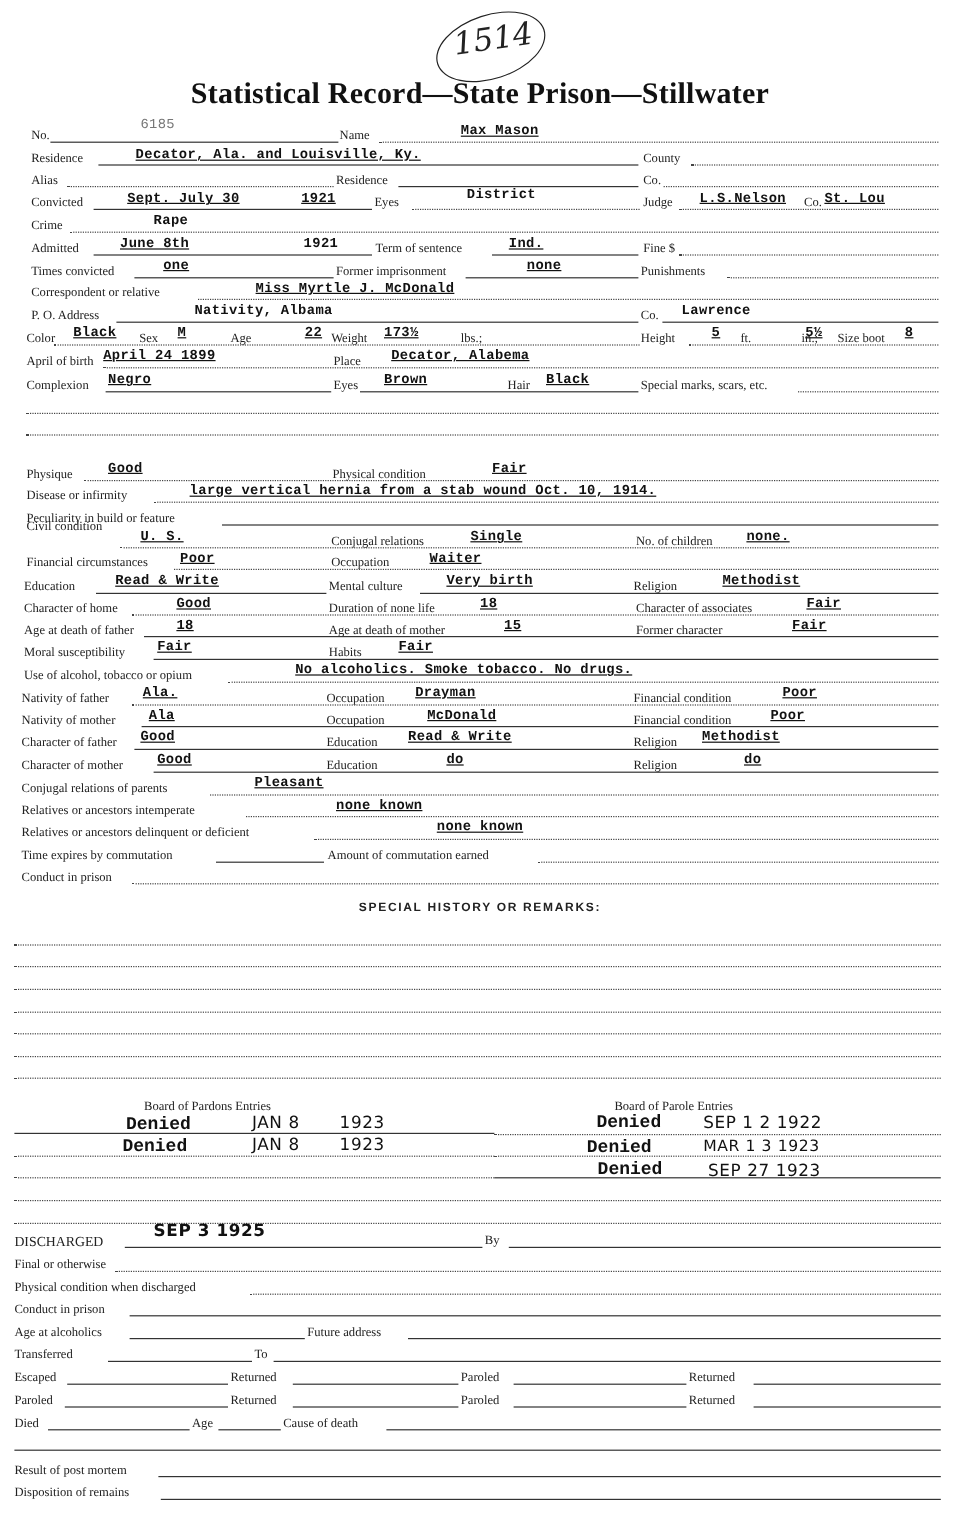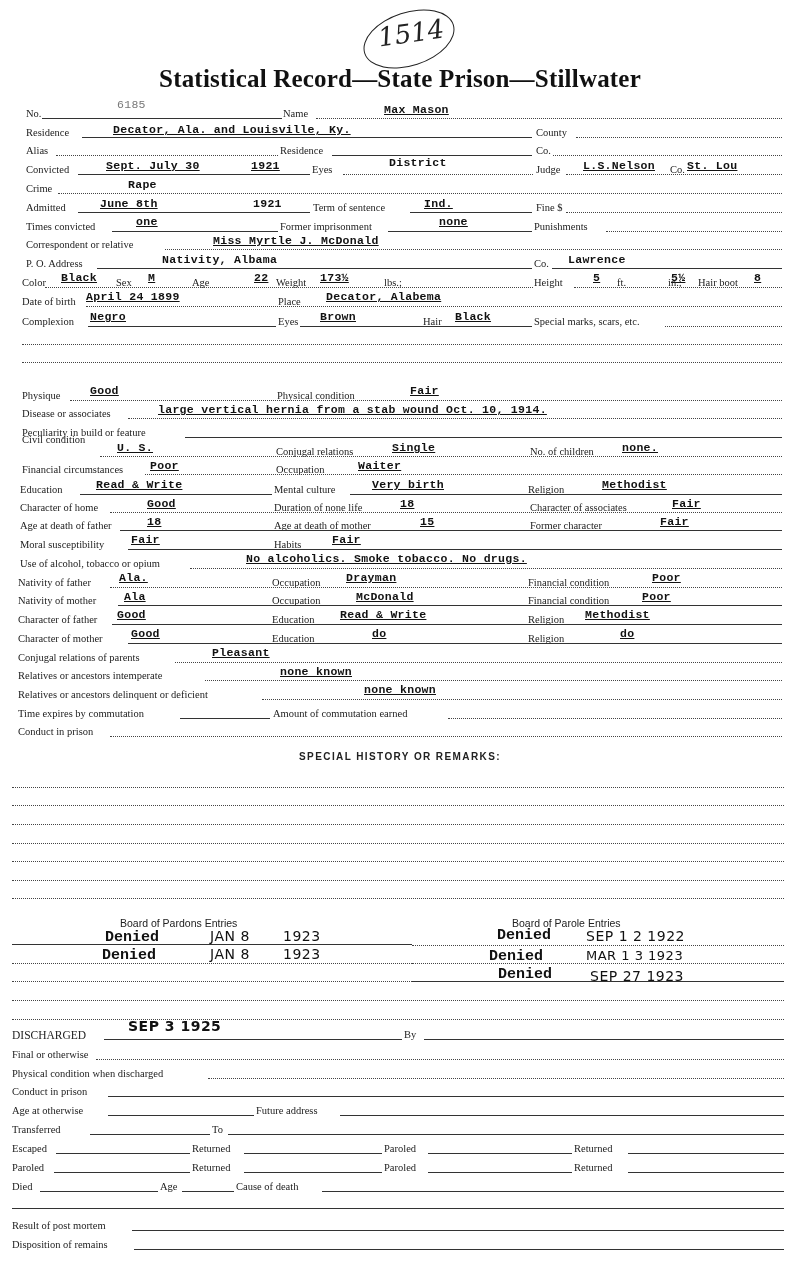--- a/index.html
+++ b/index.html
@@ -5,21 +5,21 @@
   html, body { margin: 0; padding: 0; background: #ffffff; }
   body { width: 800px; height: 1270px; position: relative; overflow: hidden; color: #111; font-family: "Liberation Serif", serif; }
   .lbl { position: absolute; font-family: "Liberation Serif", serif; font-size: 10.5px; color: #222; white-space: nowrap; line-height: 12px; }
   .val { position: absolute; font-family: "Liberation Mono", "DejaVu Sans Mono", monospace; font-size: 11.5px; font-weight: bold; color: #111; white-space: nowrap; line-height: 12px; text-decoration: underline; text-decoration-thickness: 1px; letter-spacing: 0.3px; }
   .stamp { position: absolute; font-family: "DejaVu Sans", sans-serif; font-size: 14px; color: #111; white-space: nowrap; line-height: 15px; letter-spacing: 0.5px; }
   .stamp-bold { position: absolute; font-family: "Liberation Mono", monospace; font-size: 15px; font-weight: bold; color: #111; white-space: nowrap; line-height: 15px; }
   .line { position: absolute; height: 0; border-bottom: 1px dotted #444; }
   .line.solid { border-bottom: 1px solid #333; }
   .title { position: absolute; left: 0; width: 800px; top: 65px; text-align: center; font-family: "Liberation Serif", serif; font-weight: bold; font-size: 25px; letter-spacing: 0.2px; color: #111; }
   .section { position: absolute; left: 0; width: 800px; text-align: center; font-family: "Liberation Sans", sans-serif; font-weight: bold; font-size: 10px; letter-spacing: 1.4px; color: #222; }
-  .board-title { position: absolute; font-family: Liberation Sans, sans-serif; font-size: 10.5px; color: #222; white-space: nowrap; }
+  .board-title { position: absolute; font-family: Liberation Serif, serif; font-size: 10.5px; color: #222; white-space: nowrap; }
   .circle-num { position: absolute; left: 362px; top: 12px; width: 92px; height: 52px; border: 1.5px solid #222; border-radius: 50%; transform: rotate(-18deg); }
   .circle-text { position: absolute; left: 378px; top: 18px; font-family: "DejaVu Serif", serif; font-style: italic; font-size: 26px; color: #222; transform: rotate(-8deg); }
   .faded { color: #777; font-weight: normal; text-decoration: none; }
 </style>
 </head>
 <body>
 
 <div class="circle-num"></div>
 <div class="circle-text">1514</div>
 <div class="title">Statistical Record—State Prison—Stillwater</div>
@@ -99,25 +99,25 @@
 <div class="val" style="left:254px;top:272px">22</div>
 <div class="lbl" style="left:276px;top:277px">Weight</div>
 <div class="val" style="left:320px;top:272px">173½</div>
 <div class="lbl" style="left:384px;top:277px">lbs.;</div>
 <div class="line" style="left:45px;top:287px;width:488px"></div>
 <div class="lbl" style="left:534px;top:277px">Height</div>
 <div class="val" style="left:593px;top:272px">5</div>
 <div class="lbl" style="left:617px;top:277px">ft.</div>
 <div class="val" style="left:671px;top:272px">5½</div>
 <div class="lbl" style="left:668px;top:277px">in.;</div>
-<div class="lbl" style="left:698px;top:277px">Hair boot</div>
+<div class="lbl" style="left:698px;top:277px">Size boot</div>
 <div class="val" style="left:754px;top:272px">8</div>
 <div class="line" style="left:574px;top:287px;width:208px"></div>
 
-<div class="lbl" style="left:22px;top:296px">Date of birth</div>
+<div class="lbl" style="left:22px;top:296px">April of birth</div>
 <div class="val" style="left:86px;top:291px">April 24 1899</div>
 <div class="lbl" style="left:278px;top:296px">Place</div>
 <div class="val" style="left:326px;top:291px">Decator, Alabema</div>
 <div class="line" style="left:86px;top:306px;width:696px"></div>
 
 <div class="lbl" style="left:22px;top:316px">Complexion</div>
 <div class="val" style="left:90px;top:311px">Negro</div>
 <div class="line solid" style="left:88px;top:326px;width:188px"></div>
 <div class="lbl" style="left:278px;top:316px">Eyes</div>
 <div class="val" style="left:320px;top:311px">Brown</div>
@@ -129,21 +129,21 @@
 
 <div class="line" style="left:22px;top:344px;width:760px"></div>
 <div class="line" style="left:22px;top:362px;width:760px"></div>
 
 <div class="lbl" style="left:22px;top:390px">Physique</div>
 <div class="val" style="left:90px;top:385px">Good</div>
 <div class="lbl" style="left:277px;top:390px">Physical condition</div>
 <div class="val" style="left:410px;top:385px">Fair</div>
 <div class="line" style="left:70px;top:400px;width:712px"></div>
 
-<div class="lbl" style="left:22px;top:408px">Disease or associates</div>
+<div class="lbl" style="left:22px;top:408px">Disease or infirmity</div>
 <div class="val" style="left:158px;top:404px">large vertical hernia from a stab wound Oct. 10, 1914.</div>
 <div class="line" style="left:128px;top:418px;width:654px"></div>
 
 <div class="lbl" style="left:22px;top:427px">Peculiarity in build or feature</div>
 <div class="line solid" style="left:185px;top:437px;width:597px"></div>
 
 <div class="lbl" style="left:22px;top:434px">Civil condition</div>
 <div class="val" style="left:117px;top:442px">U. S.</div>
 <div class="lbl" style="left:276px;top:446px">Conjugal relations</div>
 <div class="val" style="left:392px;top:442px">Single</div>
@@ -287,21 +287,21 @@
 
 <div class="lbl" style="left:12px;top:1049px">Final or otherwise</div>
 <div class="line" style="left:96px;top:1059px;width:688px"></div>
 
 <div class="lbl" style="left:12px;top:1068px">Physical condition when discharged</div>
 <div class="line" style="left:208px;top:1078px;width:576px"></div>
 
 <div class="lbl" style="left:12px;top:1086px">Conduct in prison</div>
 <div class="line solid" style="left:108px;top:1096px;width:676px"></div>
 
-<div class="lbl" style="left:12px;top:1105px">Age at otherwise</div>
+<div class="lbl" style="left:12px;top:1105px">Age at alcoholics</div>
 <div class="line solid" style="left:108px;top:1115px;width:146px"></div>
 <div class="lbl" style="left:256px;top:1105px">Future address</div>
 <div class="line solid" style="left:340px;top:1115px;width:444px"></div>
 
 <div class="lbl" style="left:12px;top:1124px">Transferred</div>
 <div class="line solid" style="left:90px;top:1134px;width:120px"></div>
 <div class="lbl" style="left:212px;top:1124px">To</div>
 <div class="line solid" style="left:228px;top:1134px;width:556px"></div>
 
 <div class="lbl" style="left:12px;top:1143px">Escaped</div>

